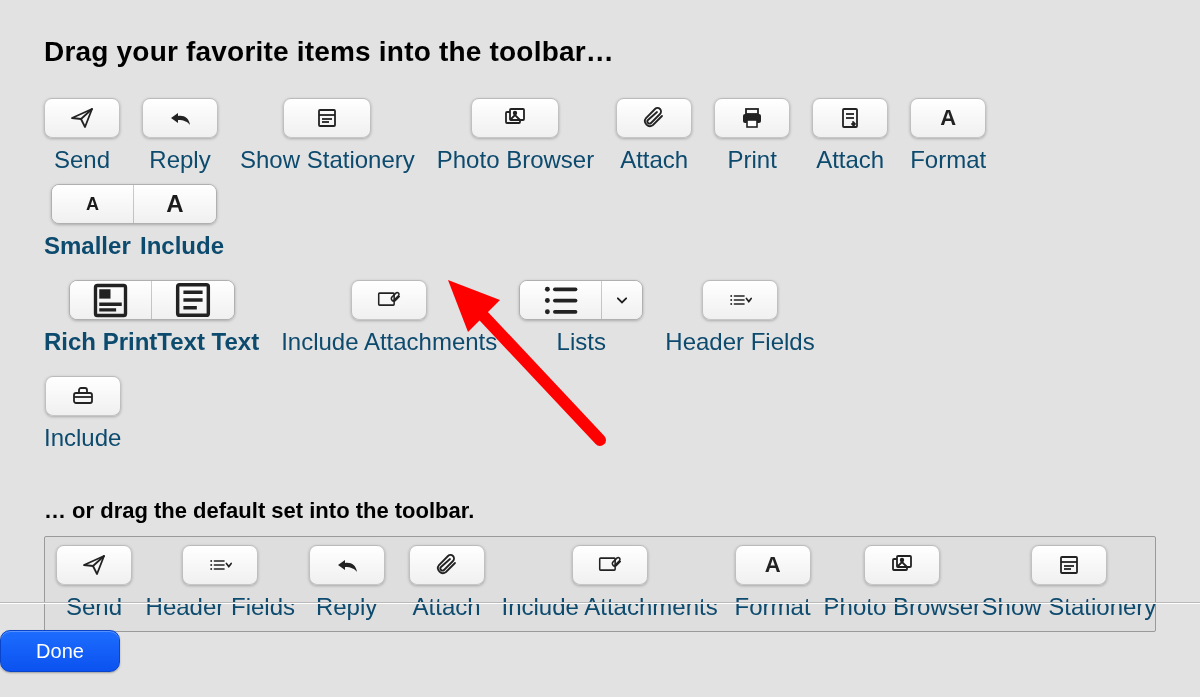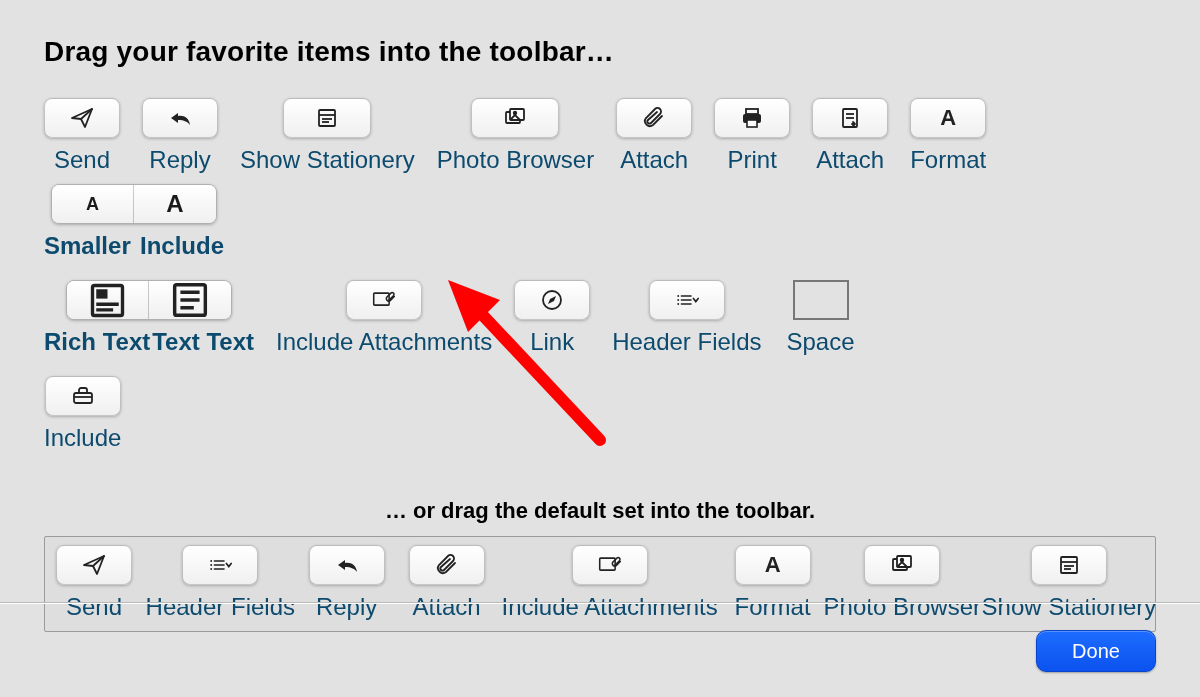--- a/index.html
+++ b/index.html
@@ -21,21 +21,20 @@
     font-weight: 800;
     margin: 8px 0 30px 0;
     letter-spacing: 0.2px;
     color:#000;
   }
   .heading2 {
     font-size: 22px;
     font-weight: 800;
     margin: 46px 0 12px 0;
     color:#000;
-    text-align:center;
   }
   .palette {
     display: flex;
     flex-wrap: wrap;
     gap: 10px 22px;
     align-content: flex-start;
   }
   .item {
     display: flex;
     flex-direction: column;
@@ -126,21 +125,20 @@
     left: 0; right: 0; bottom: 94px;
     height: 1px;
     background: linear-gradient(#b9b9b9, #b9b9b9);
     box-shadow: 0 1px 0 #fff;
   }
   .footer {
     position: absolute;
     left: 0; right: 0; bottom: 0;
     height: 92px;
     display: flex;
-    justify-content: flex-end;
     align-items: center;
     padding-right: 44px;
   }
   .done-btn {
     height: 42px;
     min-width: 120px;
     border-radius: 10px;
     background: linear-gradient(#1e6dff, #0b52f0);
     border: 1px solid #0a45c9;
     color: #fff;
@@ -280,65 +278,72 @@
         <div class="segbtn">
           <svg viewBox="0 0 24 24" fill="none" stroke="#222" stroke-width="1.8">
               <rect x="4" y="4" width="16" height="16" rx="1"></rect>
               <line x1="7" y1="8" x2="17" y2="8"></line>
               <line x1="7" y1="12" x2="17" y2="12"></line>
               <line x1="7" y1="16" x2="14" y2="16"></line>
             </svg>
         </div>
       </div>
       <div class="seglabels">
-        <div class="lbl">Rich Text</div>
+        <div class="lbl">Rich Print</div>
         <div class="lbl">Text Text</div>
       </div>
     </div>
 
     <div class="item" style="min-width:200px;">
       <div class="btn">
         <svg viewBox="0 0 28 24" fill="none" stroke="#222" stroke-width="1.8" stroke-linecap="round">
             <rect x="2" y="4" width="18" height="14" rx="1"></rect>
             <path d="M26 8 l-5 5 a3 3 0 0 1 -4 -4 l5 -5 a2 2 0 0 1 3 3 l-5 5"></path>
           </svg>
       </div>
       <div class="lbl">Include Attachments</div>
     </div>
 
-
-    <div class="item">
-      <div class="btn">
-        <svg viewBox="0 0 24 24" fill="none" stroke="#222" stroke-width="1.8">
-            <circle cx="12" cy="12" r="9"></circle>
-            <path d="M16 8 L10 11 L8 16 L14 13 Z" fill="#222" stroke="none"></path>
-          </svg>
-      </div>
-      <div class="lbl">Link</div>
-    </div>
+    <div class="item">
+      <div class="seg">
+        <div class="segbtn">
+          <svg viewBox="0 0 24 24" fill="none" stroke="#222" stroke-width="2" stroke-linecap="round">
+              <line x1="9" y1="6" x2="20" y2="6"></line>
+              <line x1="9" y1="12" x2="20" y2="12"></line>
+              <line x1="9" y1="18" x2="20" y2="18"></line>
+              <circle cx="5" cy="6" r="1.3" fill="#222" stroke="none"></circle>
+              <circle cx="5" cy="12" r="1.3" fill="#222" stroke="none"></circle>
+              <circle cx="5" cy="18" r="1.3" fill="#222" stroke="none"></circle>
+            </svg>
+        </div>
+        <div class="segbtn narrow">
+          <svg viewBox="0 0 24 24" fill="none" stroke="#222" stroke-width="2.2" stroke-linecap="round">
+              <polyline points="7 10 12 15 17 10"></polyline>
+            </svg>
+        </div>
+      </div>
+      <div class="lbl">Lists</div>
+    </div>
+
 
     <div class="item">
       <div class="btn">
         <svg viewBox="0 0 30 24" fill="none" stroke="#222" stroke-width="2" stroke-linecap="round">
             <line x1="8" y1="7" x2="20" y2="7"></line>
             <line x1="8" y1="12" x2="20" y2="12"></line>
             <line x1="8" y1="17" x2="20" y2="17"></line>
             <circle cx="4" cy="7" r="1.2" fill="#222" stroke="none"></circle>
             <circle cx="4" cy="12" r="1.2" fill="#222" stroke="none"></circle>
             <circle cx="4" cy="17" r="1.2" fill="#222" stroke="none"></circle>
             <polyline points="23 10 26 14 29 10"></polyline>
           </svg>
       </div>
       <div class="lbl">Header Fields</div>
     </div>
 
-    <div class="item">
-      <div class="spacebox"></div>
-      <div class="lbl">Space</div>
-    </div>
 
 
     <div style="flex-basis:100%; height:0;"></div>
 
     <div class="item">
       <div class="btn">
         <svg viewBox="0 0 24 24" fill="none" stroke="#222" stroke-width="1.8">
             <rect x="3" y="9" width="18" height="10" rx="2"></rect>
             <path d="M8 9 V6 a2 2 0 0 1 2 -2 h4 a2 2 0 0 1 2 2 V9"></path>
             <line x1="3" y1="13" x2="21" y2="13"></line>

